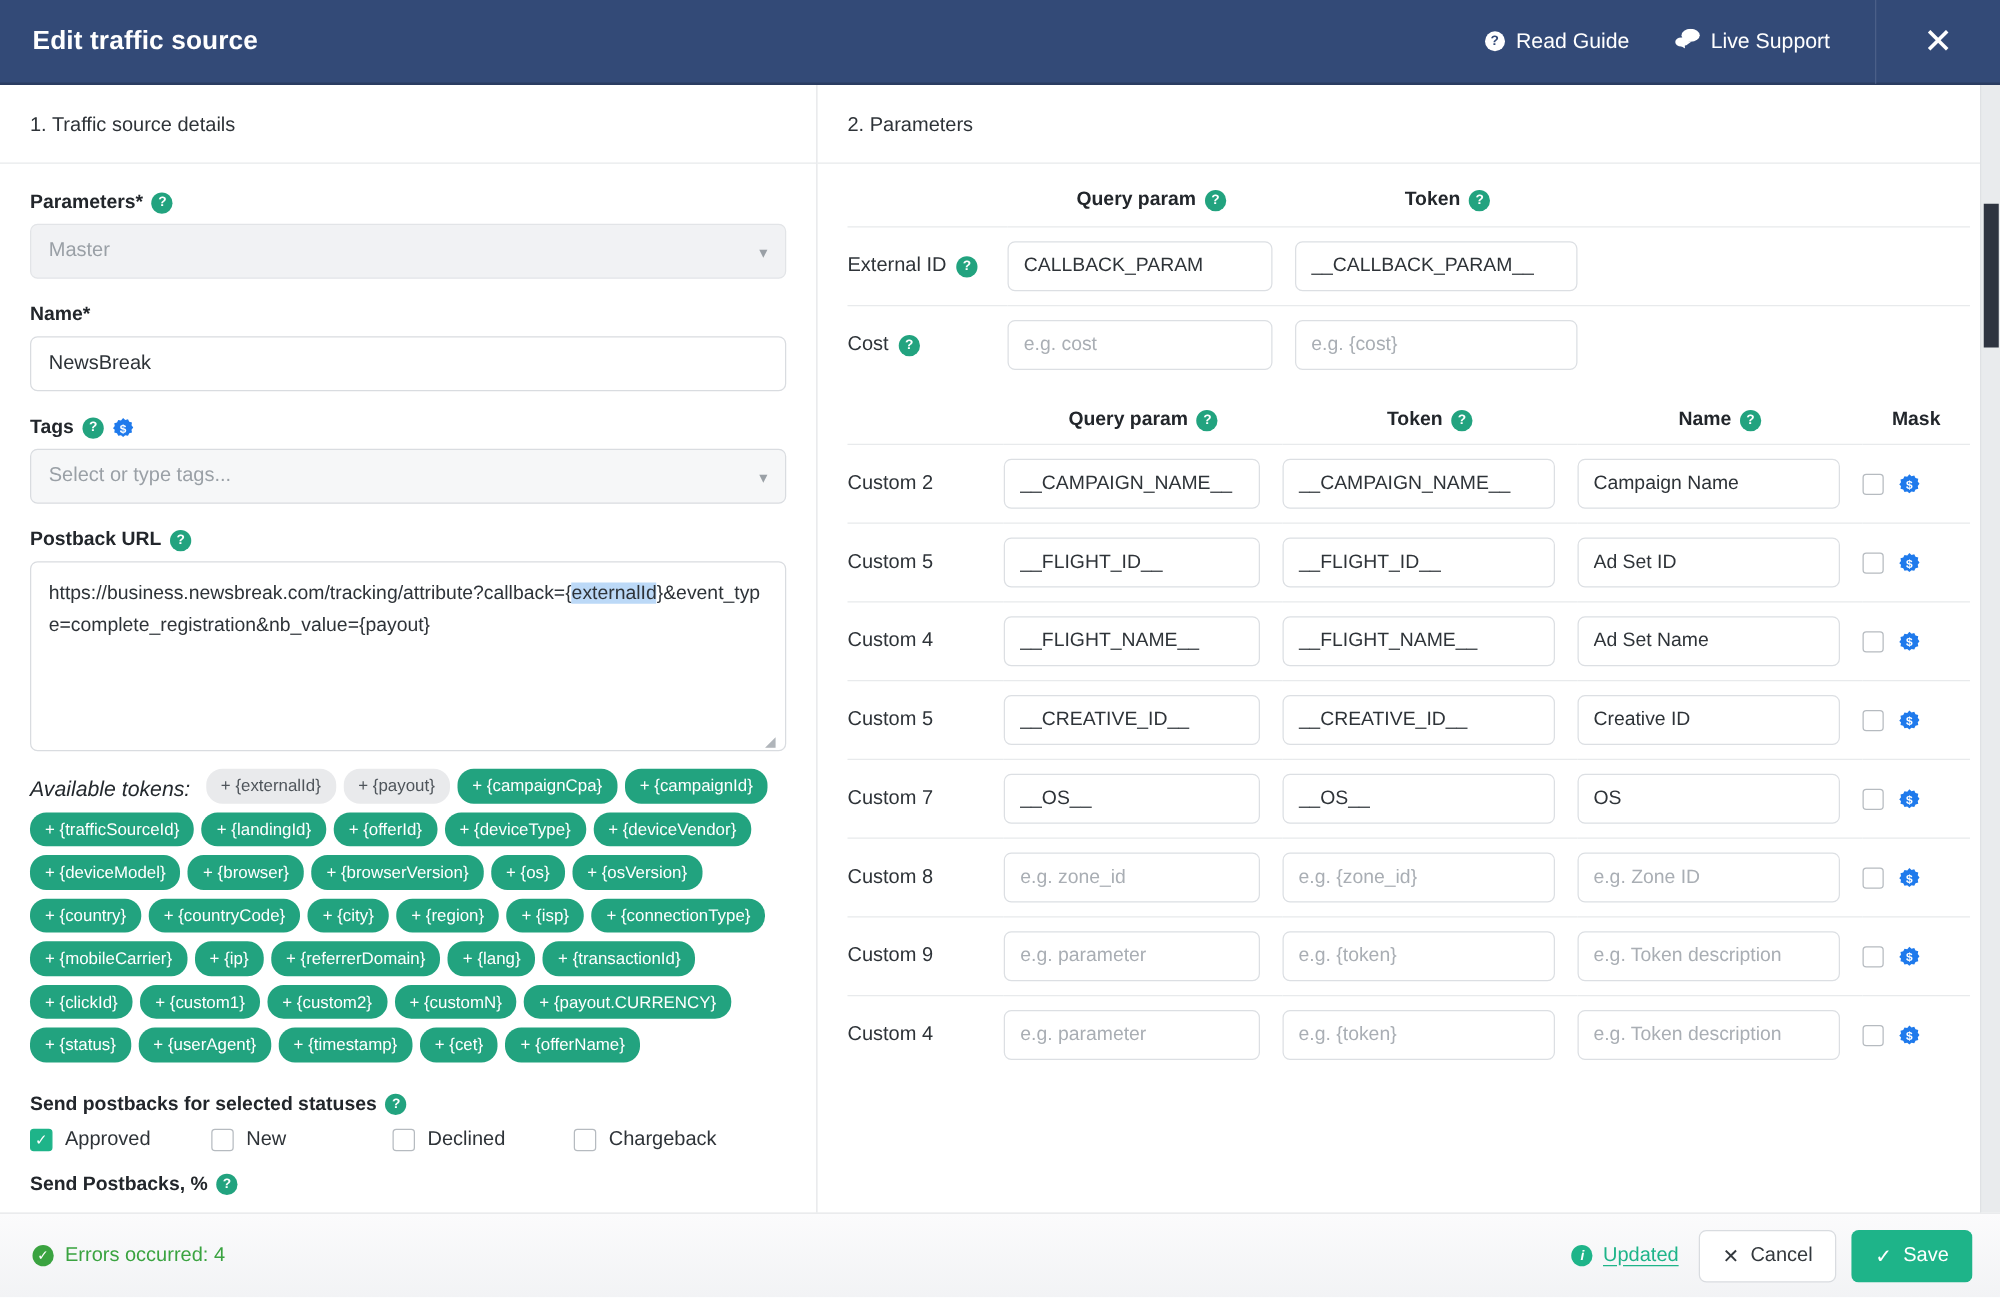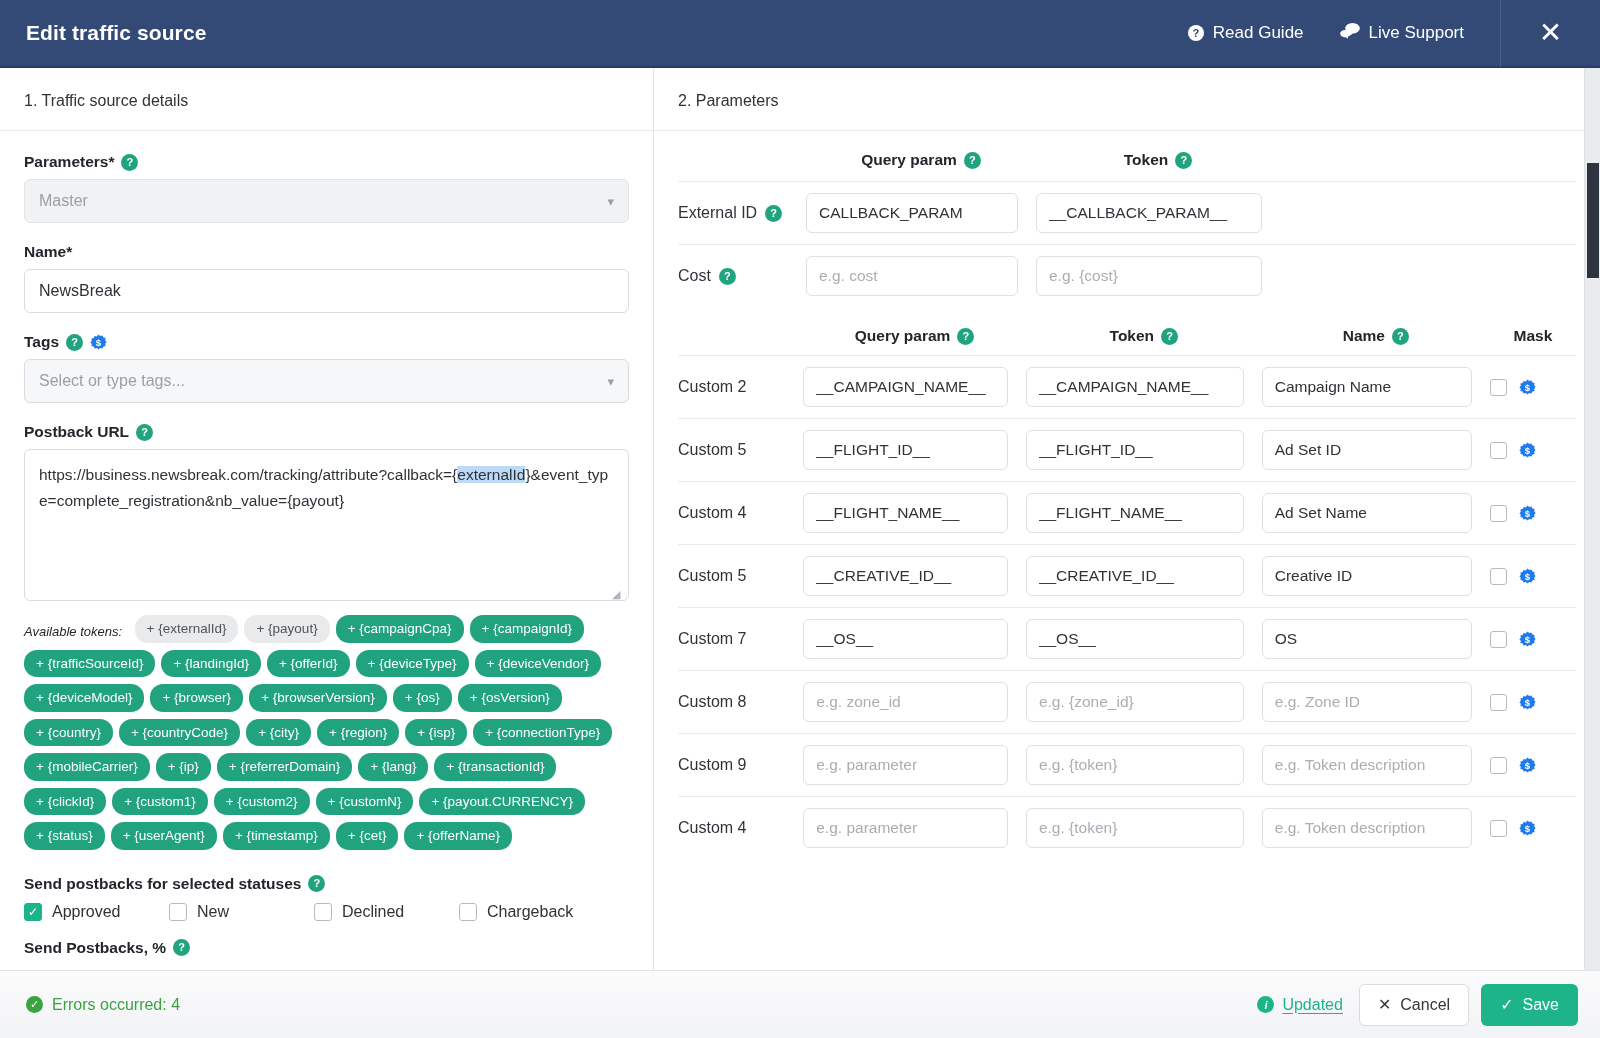--- a/index.html
+++ b/index.html
@@ -127,21 +127,21 @@
   }
   .sel-hl { background: #bcd9f7; }
   .resize-grip {
     position: absolute; right: 4px; bottom: 3px;
     width: 12px; height: 12px; color: #b0b5ba; font-size: 11px;
   }
 
   
   .tokens { margin-top: 14px; line-height: 0; }
   .tok-label {
-    font-size: 13px; font-style: italic; color: #23282d;
+    font-size: 17px; font-style: italic; color: #23282d;
     display: inline-block; margin-right: 8px; line-height: 26px;
     vertical-align: middle;
   }
   .chip {
     display: inline-block; vertical-align: middle;
     background: #22a37f; color: #fff;
     font-size: 13.5px; line-height: 1;
     padding: 7px 12px; border-radius: 13px;
     margin: 0 6px 7px 0; cursor: pointer; white-space: nowrap;
   }

